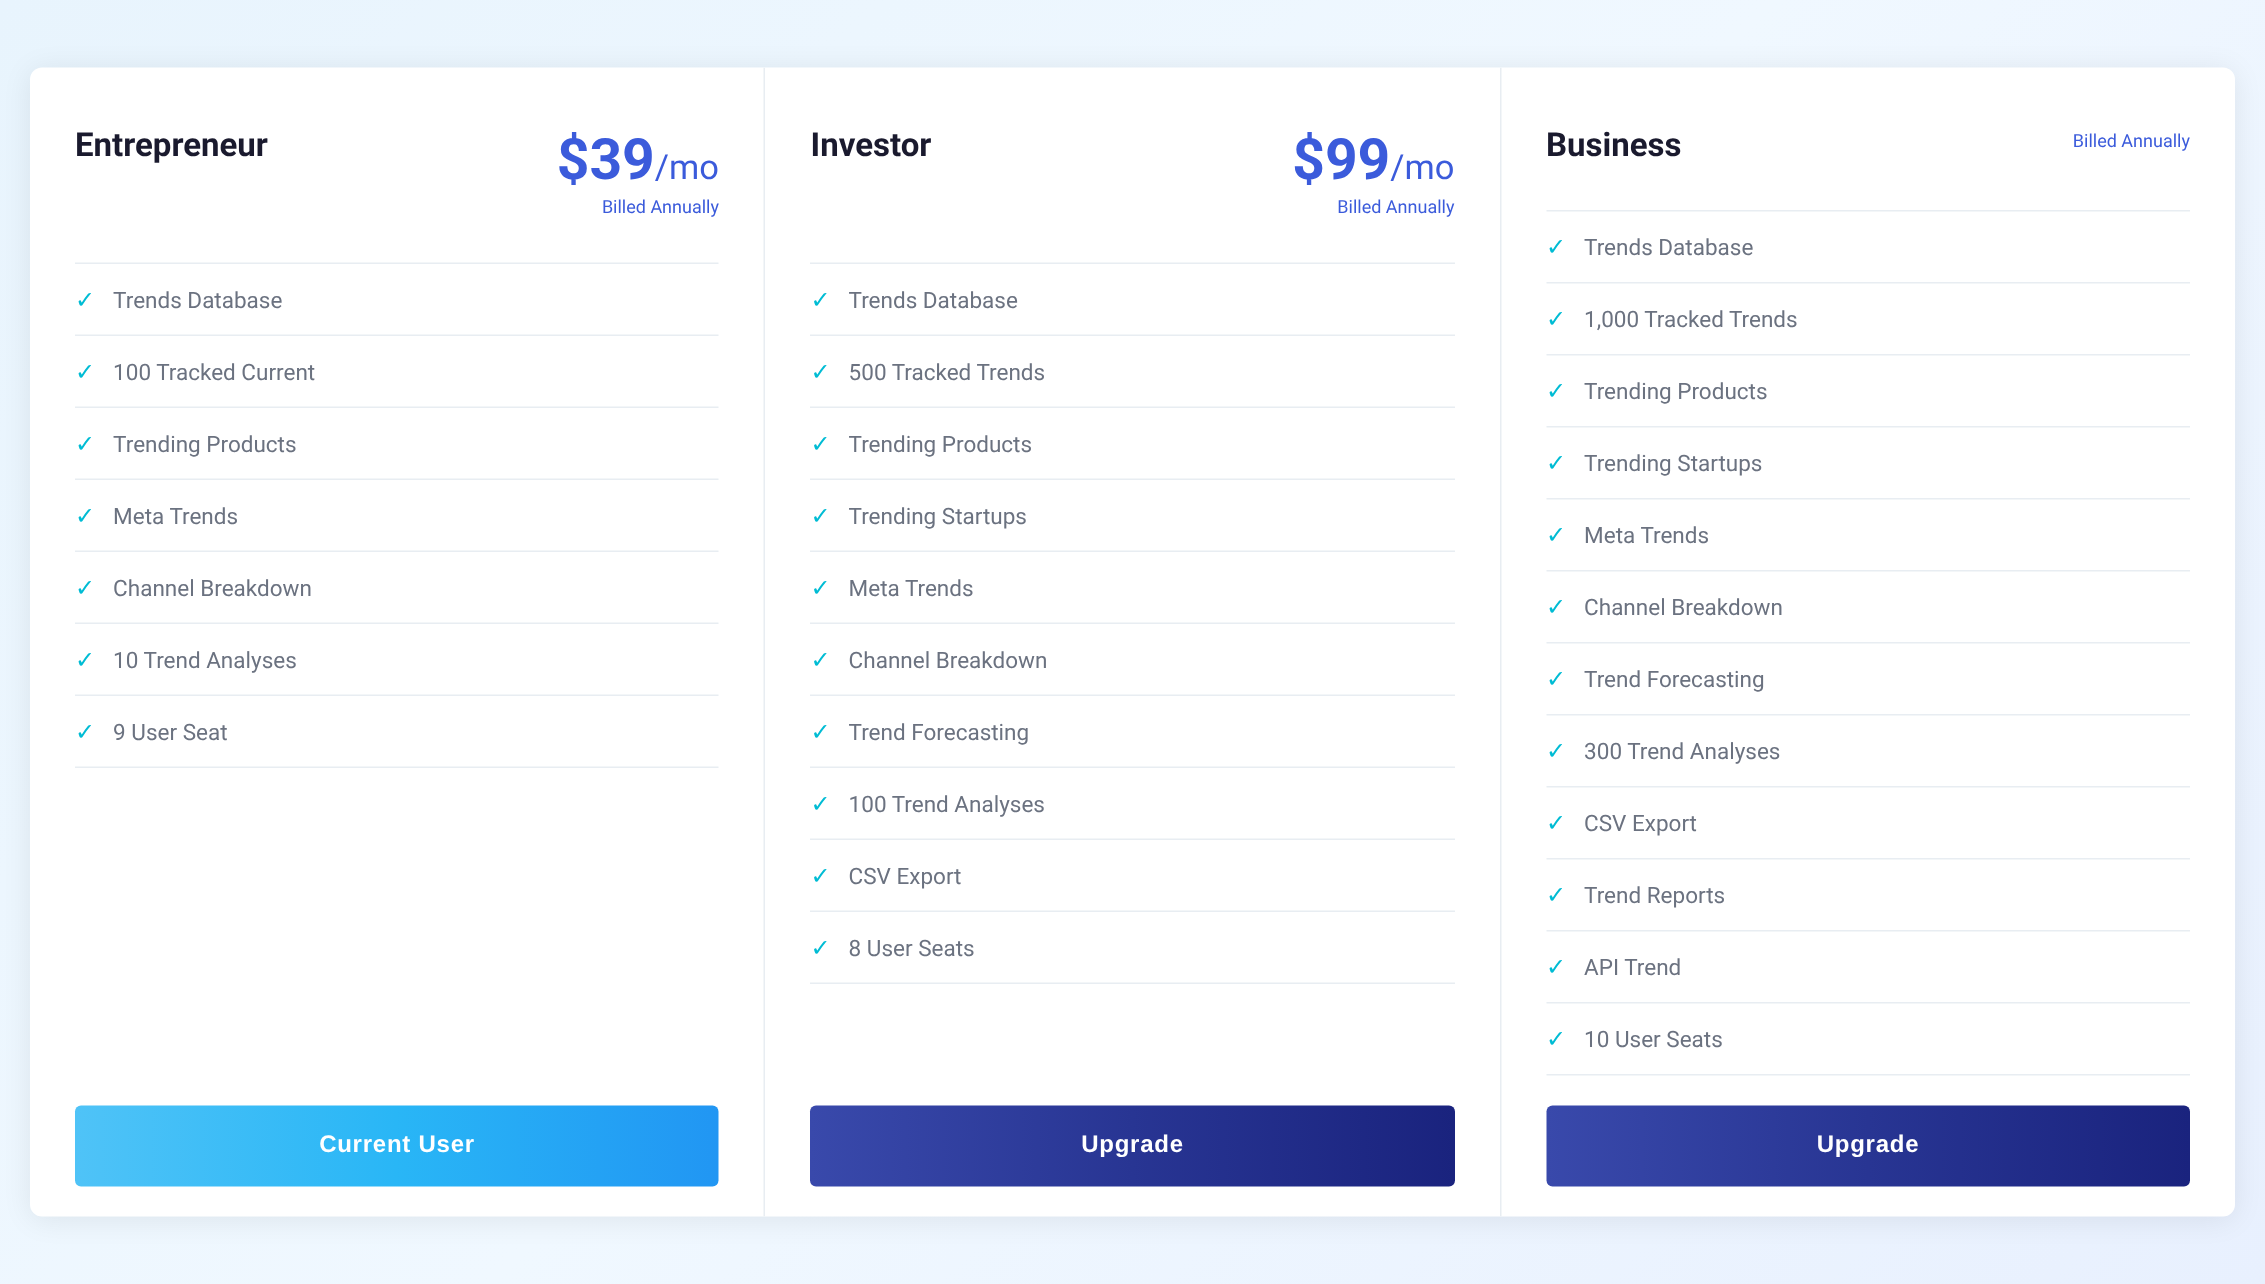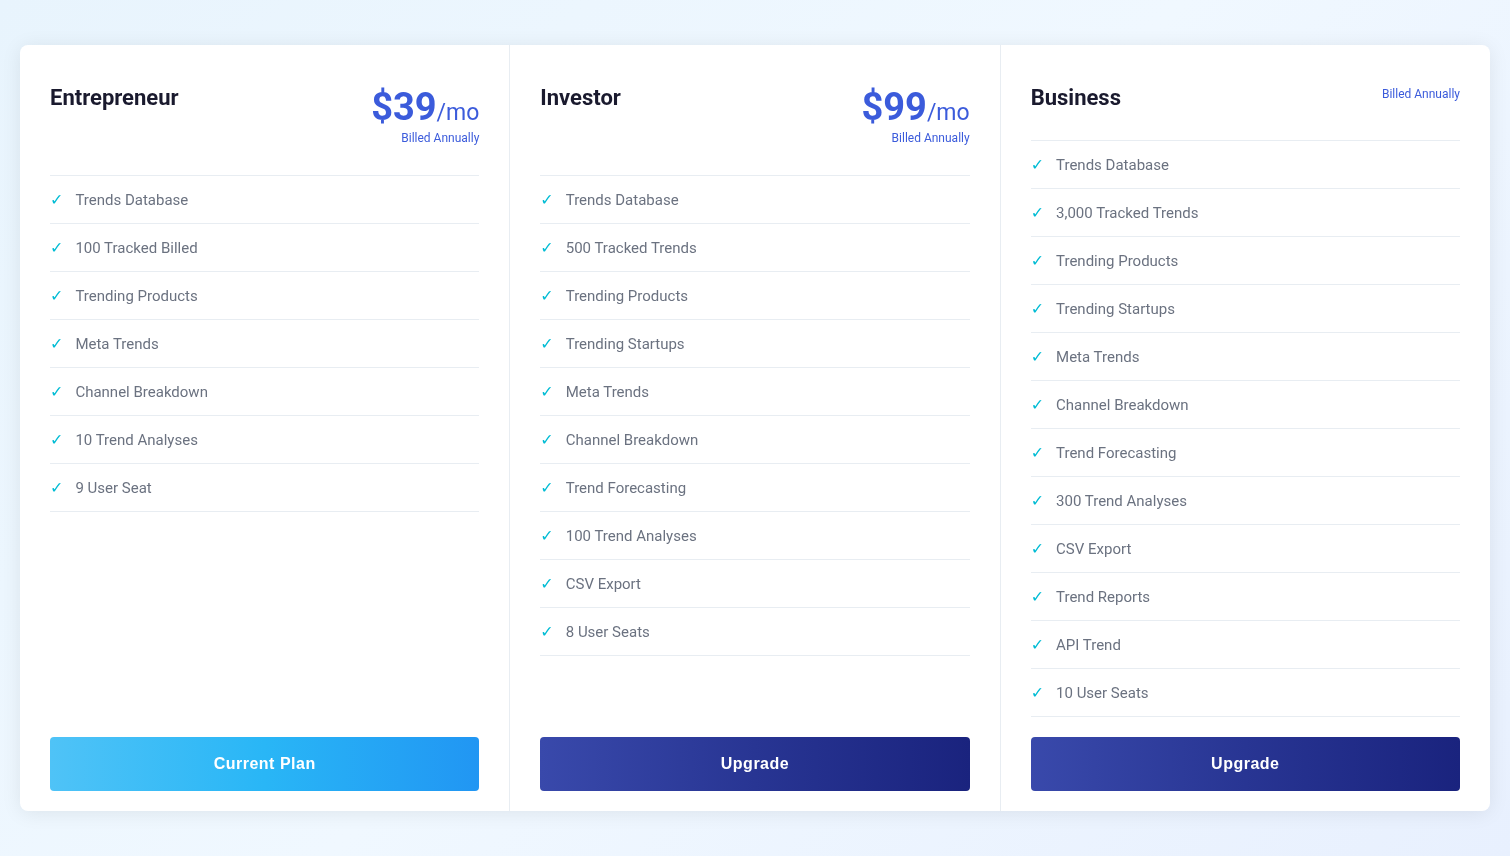--- a/index.html
+++ b/index.html
@@ -143,21 +143,21 @@
           <div class="billed-annually">Billed Annually</div>
         </div>
       </div>
       <ul class="features-list">
         <li class="feature-item">
           <span class="check-icon">✓</span>
           <span>Trends Database</span>
         </li>
         <li class="feature-item">
           <span class="check-icon">✓</span>
-          <span>100 Tracked Billed</span>
+          <span>100 Tracked Current</span>
         </li>
         <li class="feature-item">
           <span class="check-icon">✓</span>
           <span>Trending Products</span>
         </li>
         <li class="feature-item">
           <span class="check-icon">✓</span>
           <span>Meta Trends</span>
         </li>
         <li class="feature-item">
@@ -166,21 +166,21 @@
         </li>
         <li class="feature-item">
           <span class="check-icon">✓</span>
           <span>10 Trend Analyses</span>
         </li>
         <li class="feature-item">
           <span class="check-icon">✓</span>
           <span>9 User Seat</span>
         </li>
       </ul>
-      <div class="plan-footer"><button class="plan-button current-plan-btn">Current Plan</button></div>
+      <div class="plan-footer"><button class="plan-button current-plan-btn">Current User</button></div>
     </div>
     <div class="plan-column">
       <div class="plan-header">
         <div class="plan-name">Investor</div>
         <div class="plan-price-block">
           <div class="plan-price"><span class="amount">$99</span><span class="period">/mo</span></div>
           <div class="billed-annually">Billed Annually</div>
         </div>
       </div>
       <ul class="features-list">
@@ -234,21 +234,21 @@
           <div class="billed-annually">Billed Annually</div>
         </div>
       </div>
       <ul class="features-list">
         <li class="feature-item">
           <span class="check-icon">✓</span>
           <span>Trends Database</span>
         </li>
         <li class="feature-item">
           <span class="check-icon">✓</span>
-          <span>3,000 Tracked Trends</span>
+          <span>1,000 Tracked Trends</span>
         </li>
         <li class="feature-item">
           <span class="check-icon">✓</span>
           <span>Trending Products</span>
         </li>
         <li class="feature-item">
           <span class="check-icon">✓</span>
           <span>Trending Startups</span>
         </li>
         <li class="feature-item">

